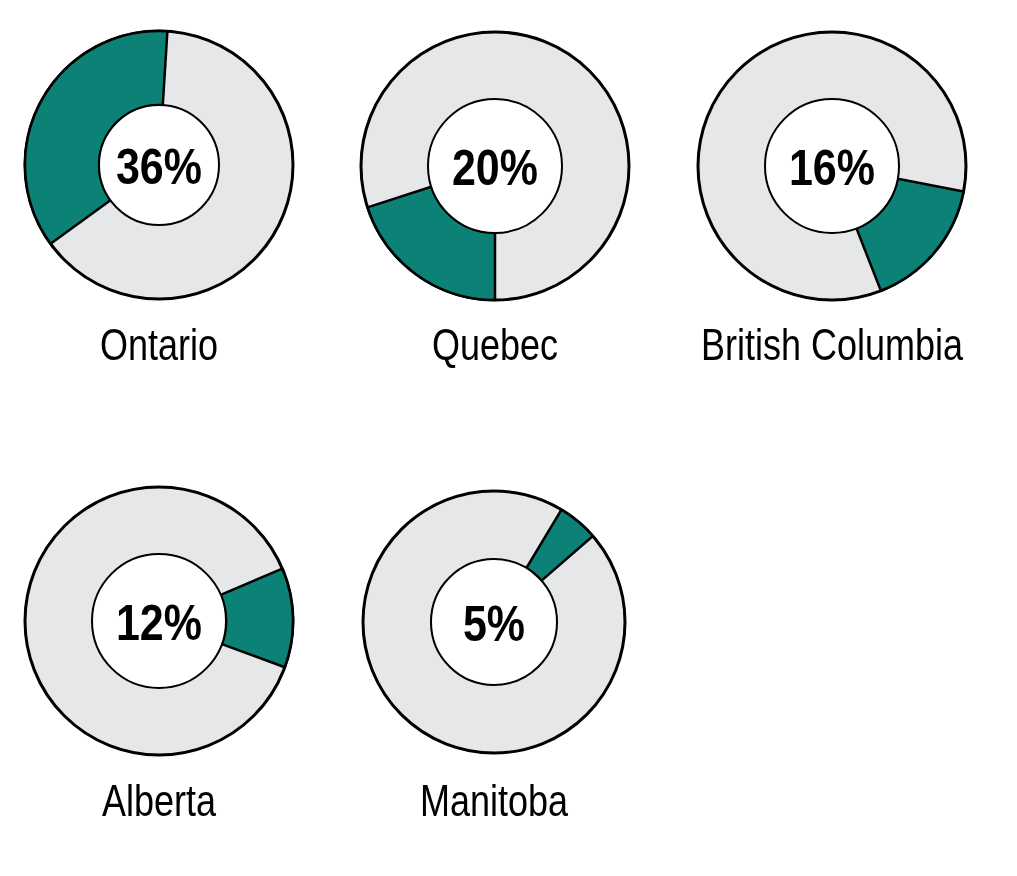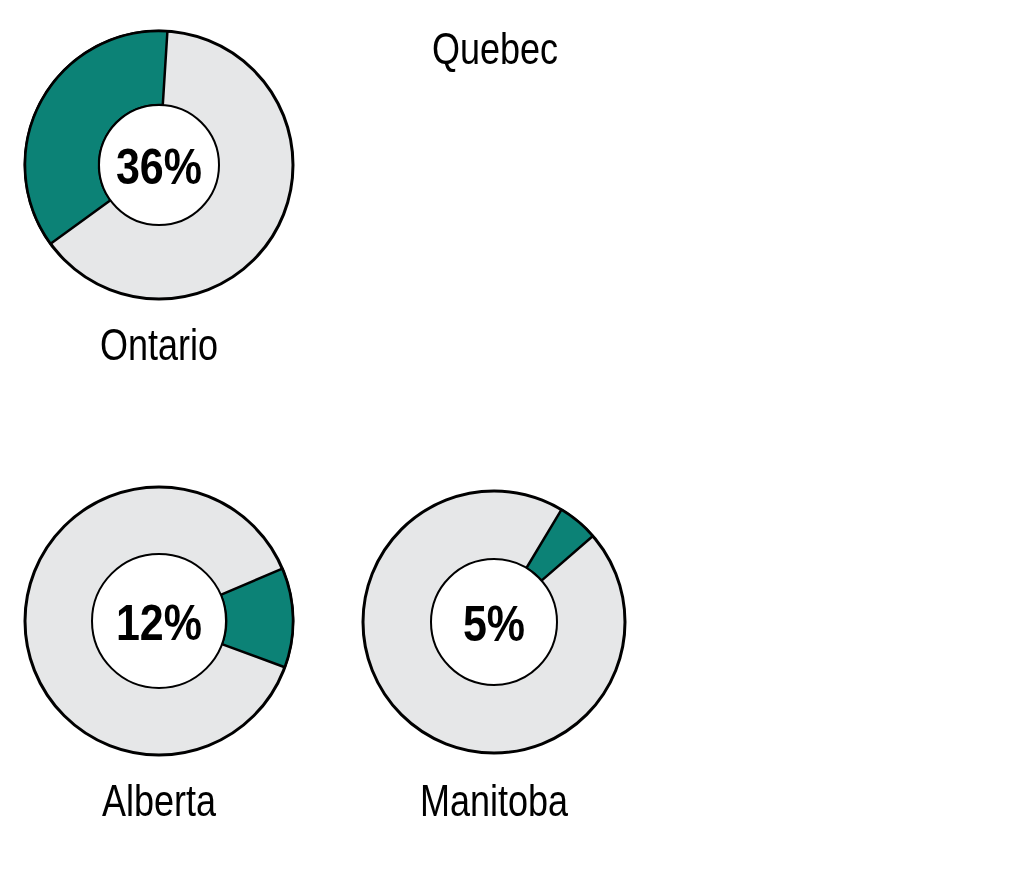--- a/index.html
+++ b/index.html
@@ -61,21 +61,40 @@
         <svg class="donut" width="296" height="296" viewBox="0 0 296 296">
           <circle cx="148" cy="148" r="134" fill="#E6E7E8" stroke="#000000" stroke-width="3"></circle>
           <path d="M 39.591722753757054 226.76322380719142 A 134 134 0 0 1 156.41392961692804 14.26441839061161 L 151.76743117175883 88.11839629430371 A 60 60 0 0 0 99.45898033750316 183.2671151375484 Z" fill="#0C8276" stroke="#000000" stroke-width="2.5" stroke-linejoin="round"></path>
           <circle cx="148" cy="148" r="60" fill="#ffffff" stroke="#000000" stroke-width="2"></circle>
           <text x="172.09302325581396" y="150" class="pct-label" transform="scale(0.86,1)">36%</text>
         </svg>
       </div>
       <div class="region-label" style="margin-top: 9px;">Ontario</div>
     </div>
     <div class="donut-cell" style="left: 330px; top: 18px;">
+      <div class="donut-svg-wrap">
+        <svg class="donut" width="296" height="296" viewBox="0 0 296 296">
+          <circle cx="148" cy="148" r="134" fill="#E6E7E8" stroke="#000000" stroke-width="3"></circle>
+          <path d="M 148 282 A 134 134 0 0 1 20.558426816449426 189.40827724624296 L 84.2792134082247 168.70413862312148 A 67 67 0 0 0 148 215 Z" fill="#0C8276" stroke="#000000" stroke-width="2.5" stroke-linejoin="round"></path>
+          <circle cx="148" cy="148" r="67" fill="#ffffff" stroke="#000000" stroke-width="2"></circle>
+          <text x="172.09302325581396" y="150" class="pct-label" transform="scale(0.86,1)">20%</text>
+        </svg>
+      </div>
       <div class="region-label" style="margin-top: 8px;">Quebec</div>
+    </div>
+    <div class="donut-cell" style="left: 667px; top: 18px;">
+      <div class="donut-svg-wrap">
+        <svg class="donut" width="296" height="296" viewBox="0 0 296 296">
+          <circle cx="148" cy="148" r="134" fill="#E6E7E8" stroke="#000000" stroke-width="3"></circle>
+          <path d="M 279.538042581987 173.568405380457 A 134 134 0 0 1 196.89348910124104 272.76147932557876 L 172.44674455062054 210.38073966278938 A 67 67 0 0 0 213.7690212909935 160.7842026902285 Z" fill="#0C8276" stroke="#000000" stroke-width="2.5" stroke-linejoin="round"></path>
+          <circle cx="148" cy="148" r="67" fill="#ffffff" stroke="#000000" stroke-width="2"></circle>
+          <text x="172.09302325581396" y="150" class="pct-label" transform="scale(0.86,1)">16%</text>
+        </svg>
+      </div>
+      <div class="region-label" style="margin-top: 8px;">British Columbia</div>
     </div>
     <div class="donut-cell" style="left: -6px; top: 473px;">
       <div class="donut-svg-wrap">
         <svg class="donut" width="296" height="296" viewBox="0 0 296 296">
           <circle cx="148" cy="148" r="134" fill="#E6E7E8" stroke="#000000" stroke-width="3"></circle>
           <path d="M 271.347650362627 95.64202878243732 A 134 134 0 0 1 273.7580650497805 194.26995866580364 L 210.87903252489025 171.13497933290182 A 67 67 0 0 0 209.6738251813135 121.82101439121865 Z" fill="#0C8276" stroke="#000000" stroke-width="2.5" stroke-linejoin="round"></path>
           <circle cx="148" cy="148" r="67" fill="#ffffff" stroke="#000000" stroke-width="2"></circle>
           <text x="172.09302325581396" y="150" class="pct-label" transform="scale(0.86,1)">12%</text>
         </svg>
       </div>

